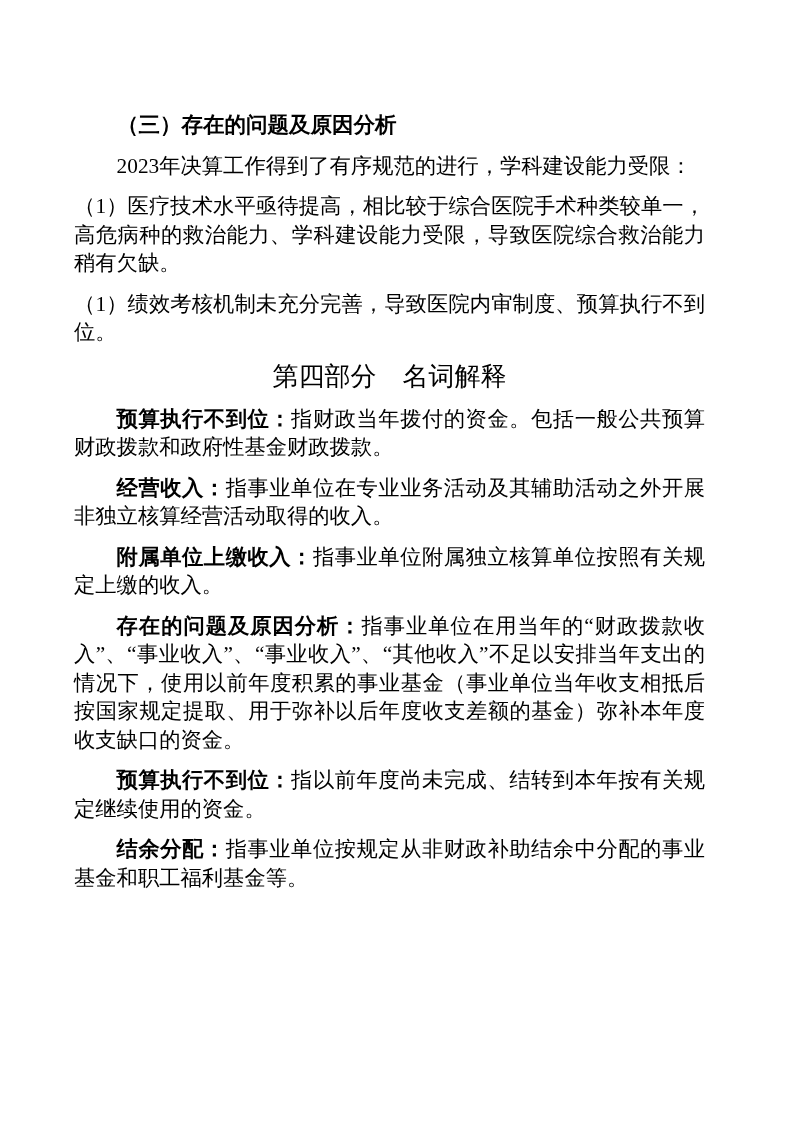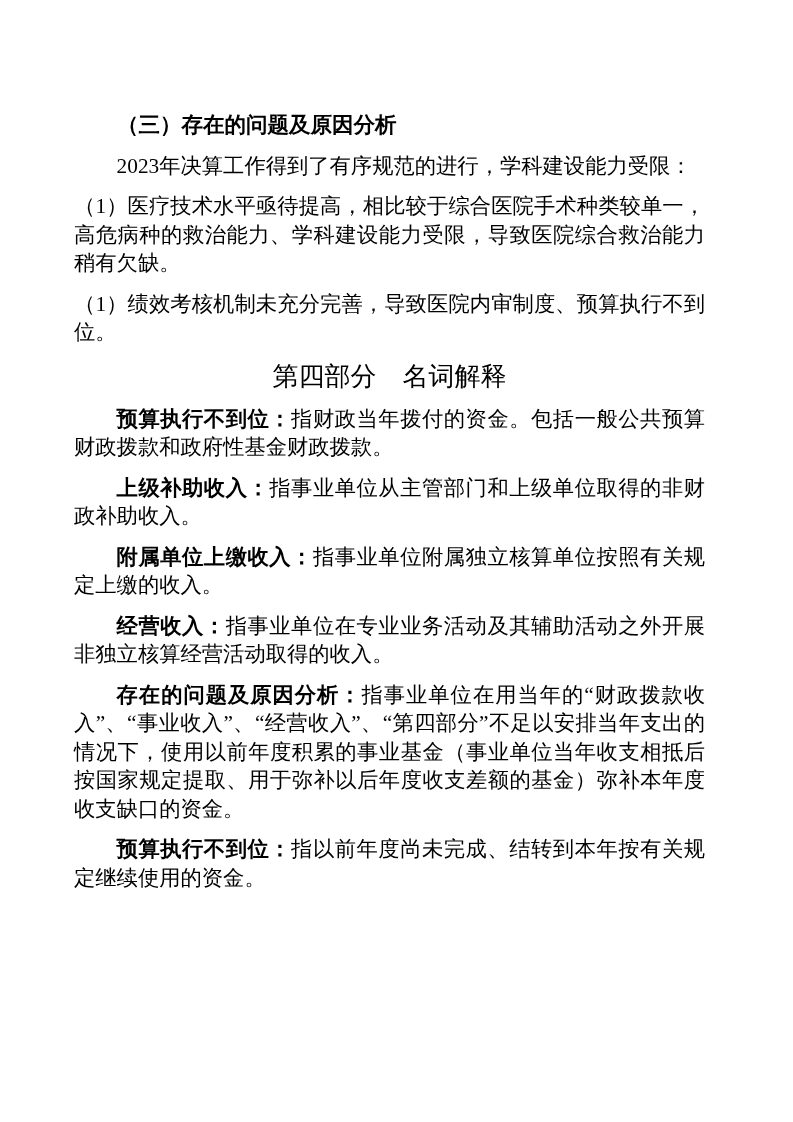--- a/index.html
+++ b/index.html
@@ -63,29 +63,29 @@
     <p class="noindent">（1）绩效考核机制未充分完善，导致医院内审制度、预算执行不到位。</p>
   </section>
 
   <section>
     <h1 class="part-heading">第四部分　名词解释</h1>
 
     <p class="indent">
       <span class="term">预算执行不到位：</span><span>指财政当年拨付的资金。包括一般公共预算财政拨款和政府性基金财政拨款。</span>
     </p>
     <p class="indent">
-      <span class="term">上级补助收入：</span><span>指事业单位从主管部门和上级单位取得的非财政补助收入。</span>
+      <span class="term">经营收入：</span><span>指事业单位在专业业务活动及其辅助活动之外开展非独立核算经营活动取得的收入。</span>
     </p>
     <p class="indent">
       <span class="term">附属单位上缴收入：</span><span>指事业单位附属独立核算单位按照有关规定上缴的收入。</span>
     </p>
     <p class="indent">
-      <span class="term">经营收入：</span><span>指事业单位在专业业务活动及其辅助活动之外开展非独立核算经营活动取得的收入。</span>
-    </p>
-    <p class="indent">
-      <span class="term">存在的问题及原因分析：</span><span>指事业单位在用当年的“财政拨款收入”、“事业收入”、“经营收入”、“第四部分”不足以安排当年支出的情况下，使用以前年度积累的事业基金（事业单位当年收支相抵后按国家规定提取、用于弥补以后年度收支差额的基金）弥补本年度收支缺口的资金。</span>
+      <span class="term">存在的问题及原因分析：</span><span>指事业单位在用当年的“财政拨款收入”、“事业收入”、“事业收入”、“其他收入”不足以安排当年支出的情况下，使用以前年度积累的事业基金（事业单位当年收支相抵后按国家规定提取、用于弥补以后年度收支差额的基金）弥补本年度收支缺口的资金。</span>
     </p>
     <p class="indent">
       <span class="term">预算执行不到位：</span><span>指以前年度尚未完成、结转到本年按有关规定继续使用的资金。</span>
+    </p>
+    <p class="indent">
+      <span class="term">结余分配：</span><span>指事业单位按规定从非财政补助结余中分配的事业基金和职工福利基金等。</span>
     </p>
   </section>
 
 </div>
 
 </body></html>

